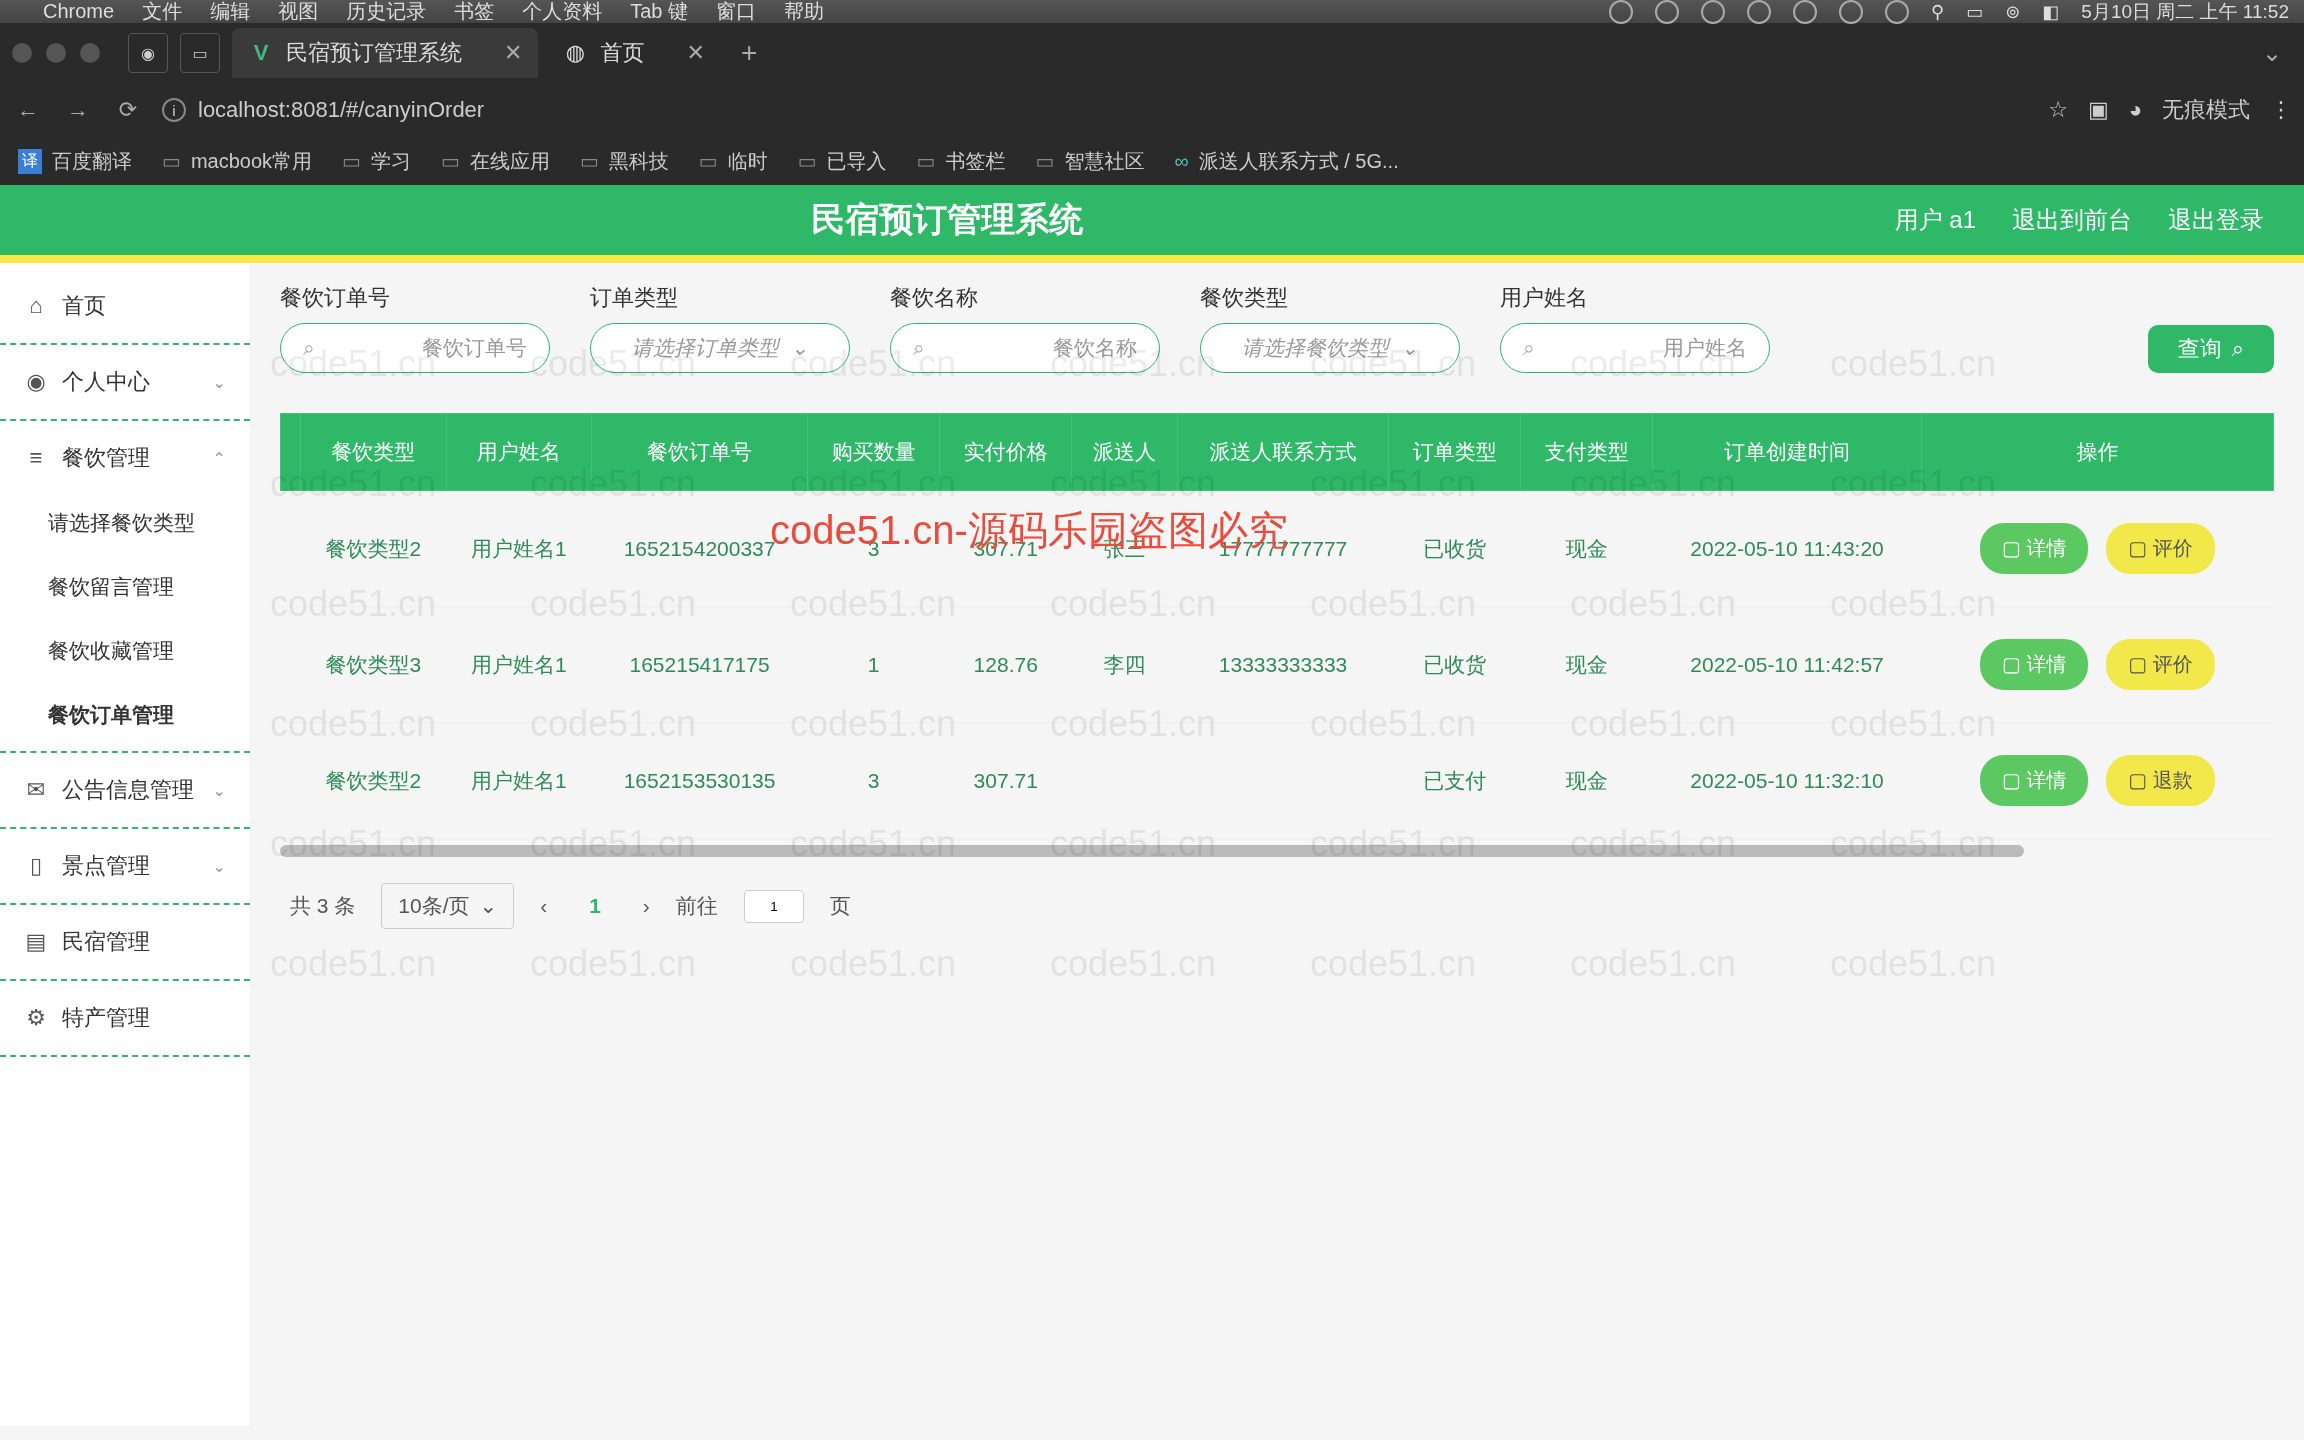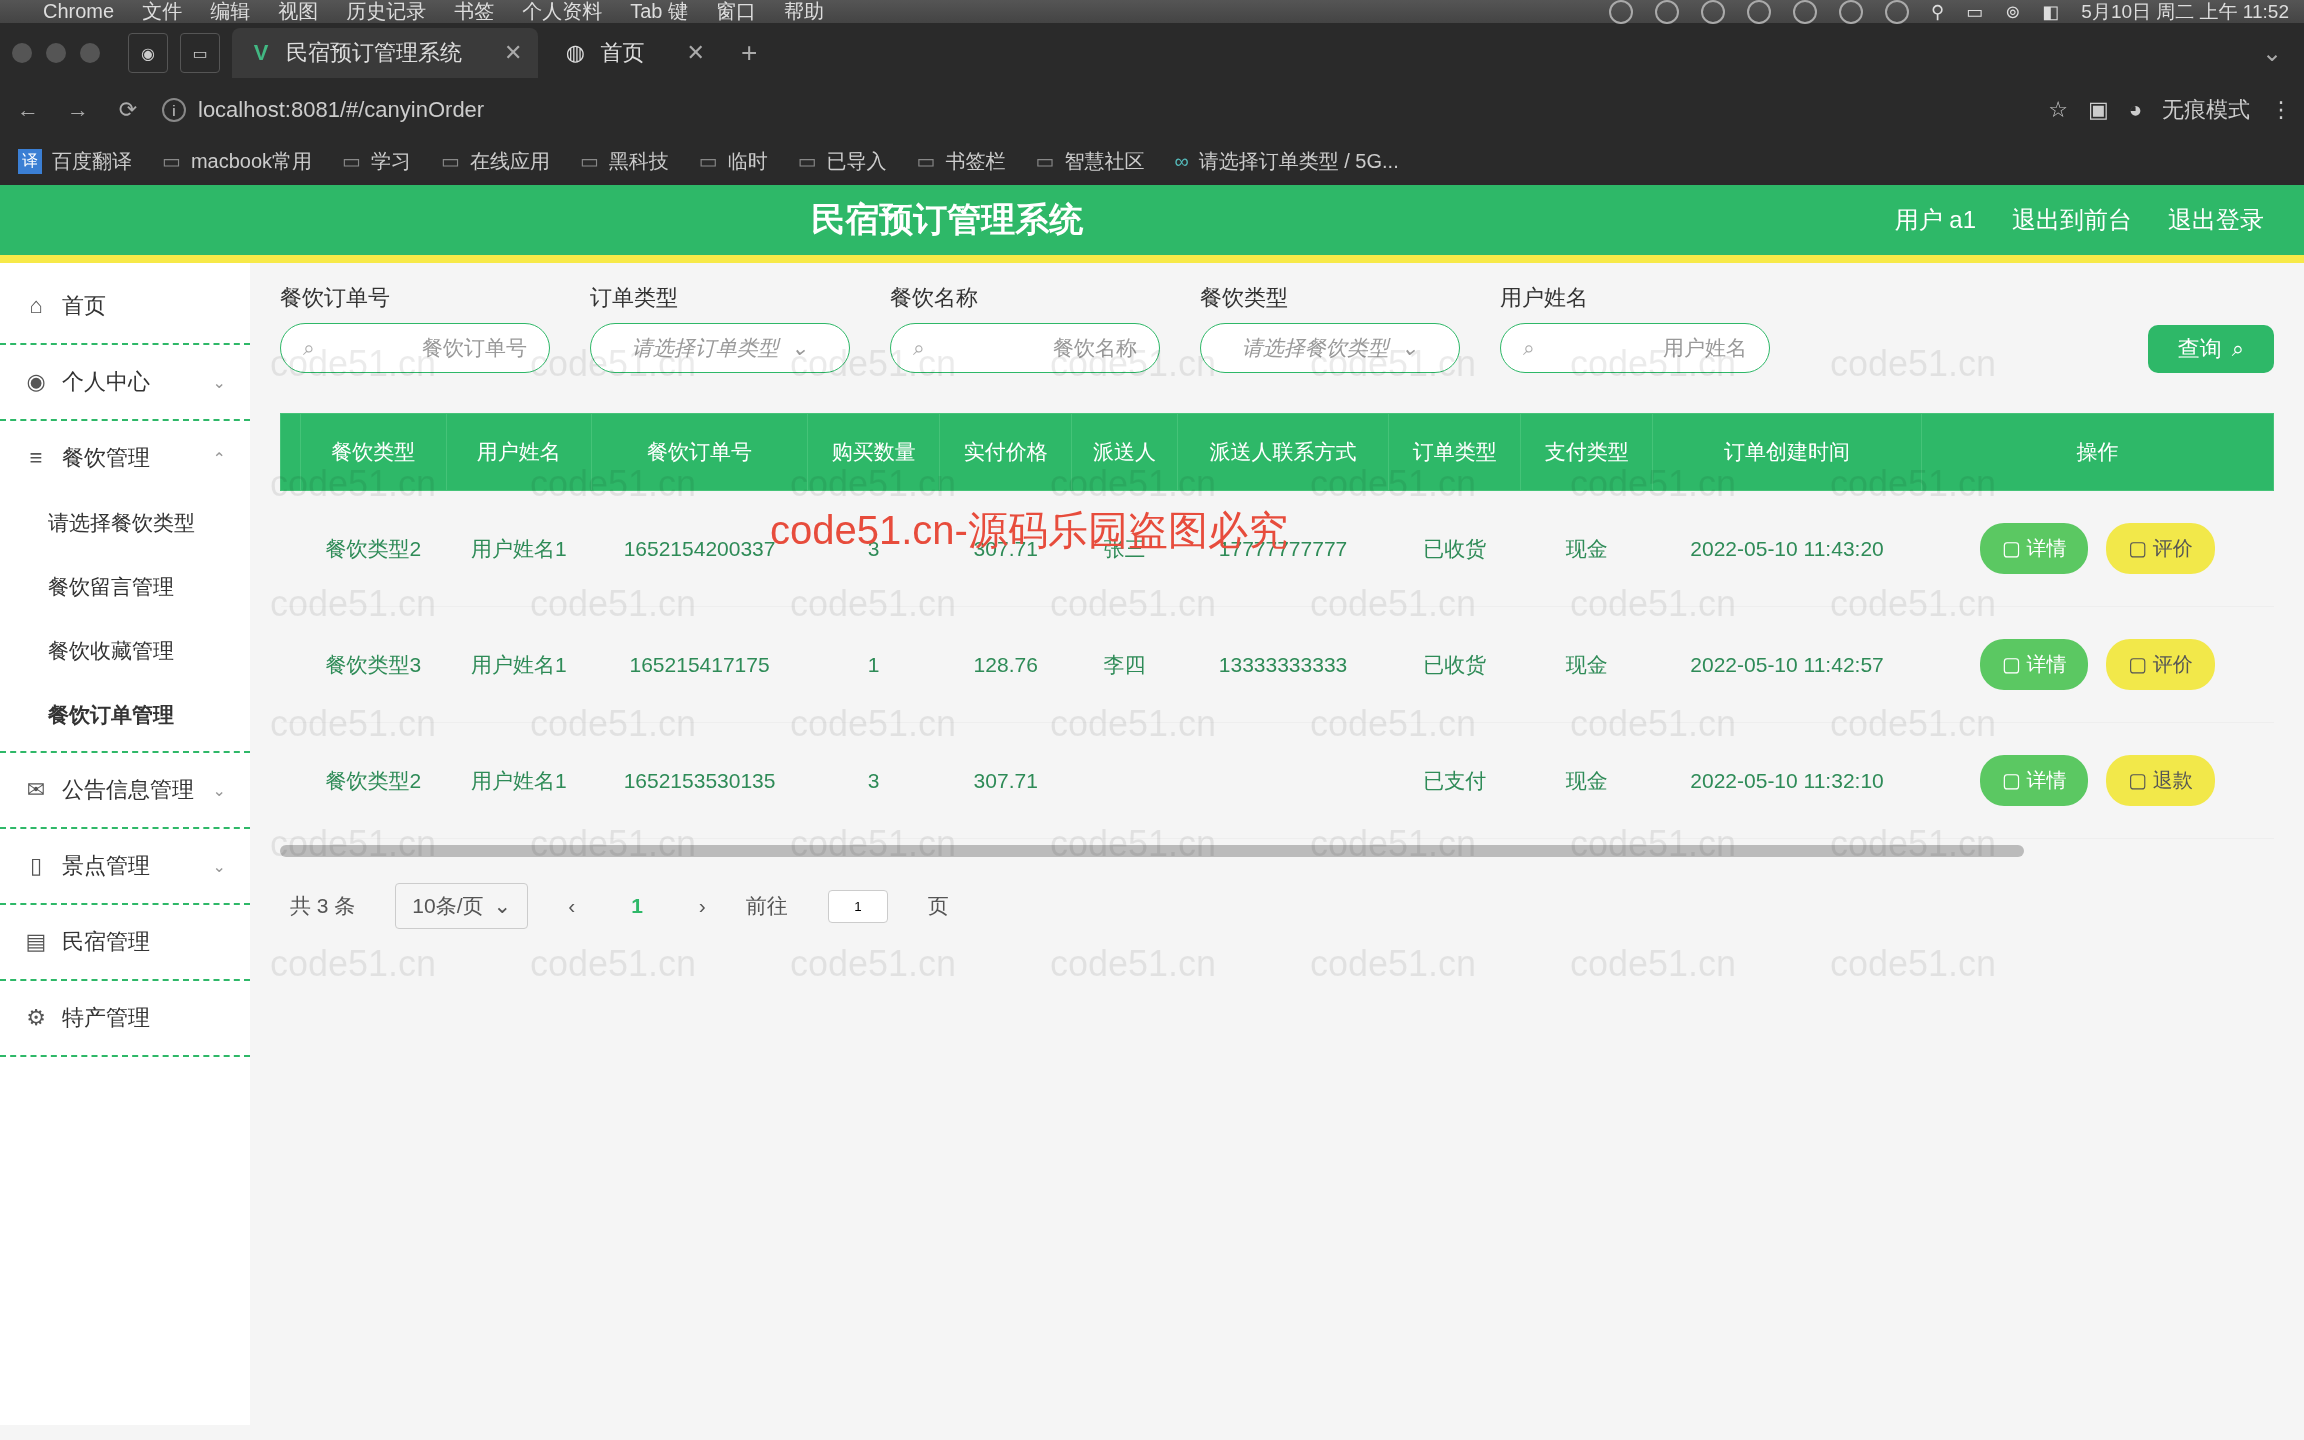--- a/index.html
+++ b/index.html
@@ -67,21 +67,21 @@
 .tbl-wrap { overflow-x: auto; }
 table { border-collapse: collapse; width: 100%; min-width: 1560px; }
 thead th { background: #2eb868; color: #fff; font-size: 21px; font-weight: 500; padding: 24px 10px; border: 1px solid #45c378; text-align: center; }
 thead th:first-child { width: 20px; padding: 0; }
 tbody td { text-align: center; font-size: 21px; color: #2e8b57; padding: 32px 10px; border-bottom: 1px solid #eee; }
 tbody td.ops { white-space: nowrap; }
 .btn-detail { display: inline-flex; align-items: center; gap: 8px; background: #5bc862; color: #fff; padding: 12px 22px; border-radius: 24px; font-size: 20px; margin-right: 12px; }
 .btn-review { display: inline-flex; align-items: center; gap: 8px; background: #f2e84a; color: #555; padding: 12px 22px; border-radius: 24px; font-size: 20px; }
 
 
-.pager { display: flex; align-items: center; gap: 40px; padding: 20px 10px; font-size: 21px; color: #555; }
+.pager { display: flex; align-items: center; gap: 26px; padding: 20px 10px; font-size: 21px; color: #555; }
 .pager .select-box { border: 1px solid #ccc; padding: 8px 16px; border-radius: 4px; display: flex; align-items: center; gap: 10px; }
 .pager .page-cur { color: #2eb868; font-weight: 600; padding: 0 16px; }
 .pager .goto-input { width: 60px; border: 1px solid #ccc; border-radius: 4px; text-align: center; padding: 8px; }
 
 
 .watermark { position: absolute; inset: 0; pointer-events: none; z-index: 5; }
 .wm-text { position: absolute; color: rgba(0,0,0,0.08); font-size: 36px; font-weight: 500; }
 .wm-red { position: absolute; color: #e74c3c; font-size: 40px; font-weight: 500; left: 520px; top: 240px; }
 
 .scroll-thumb { height: 12px; background: #bbb; border-radius: 6px; margin: 6px 250px 6px 0; }
@@ -187,21 +187,21 @@
     <div class="bm">
         <span class="folder">▭</span>
         <span>书签栏</span>
       </div>
     <div class="bm">
         <span class="folder">▭</span>
         <span>智慧社区</span>
       </div>
     <div class="bm">
         <span style="color:#5bb">∞</span>
-        <span>请选择订单类型 / 5G...</span>
+        <span>派送人联系方式 / 5G...</span>
       </div>
   </div>
 </div>
 
 <div class="app-header">
   <div class="title">民宿预订管理系统</div>
   <div class="user-area">
     <span>用户 a1</span>
     <span>退出到前台</span>
     <span>退出登录</span>

